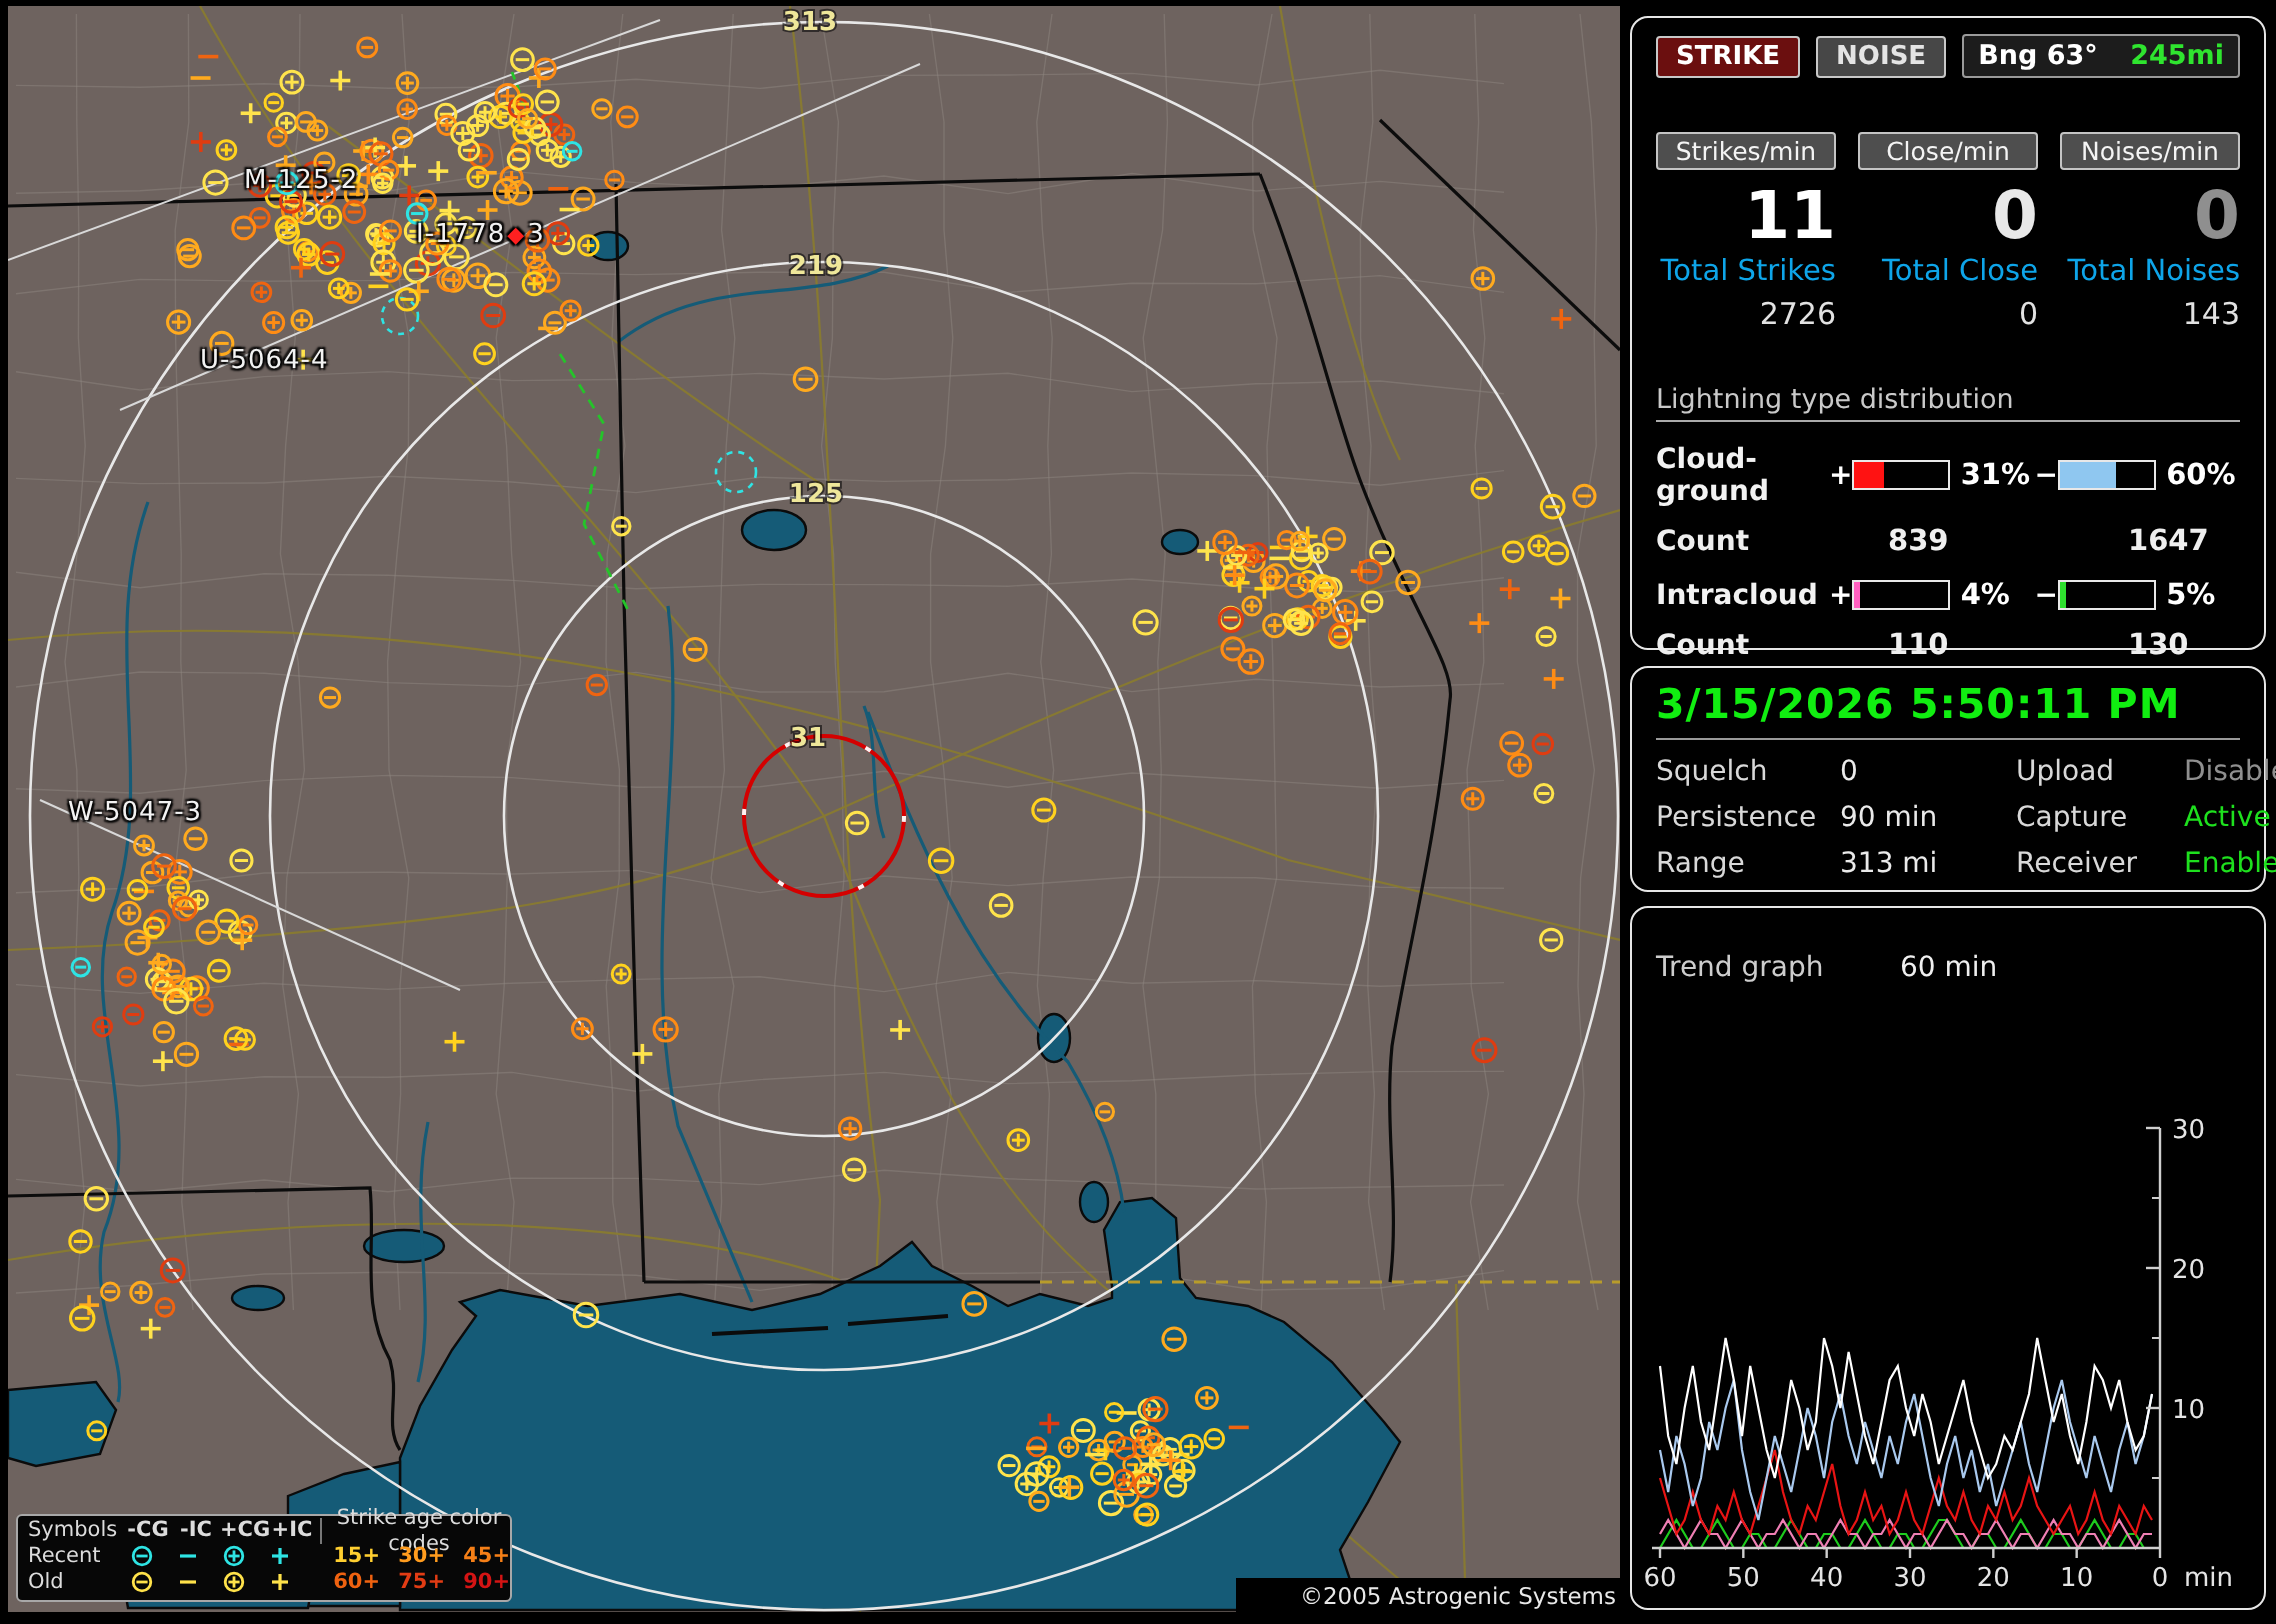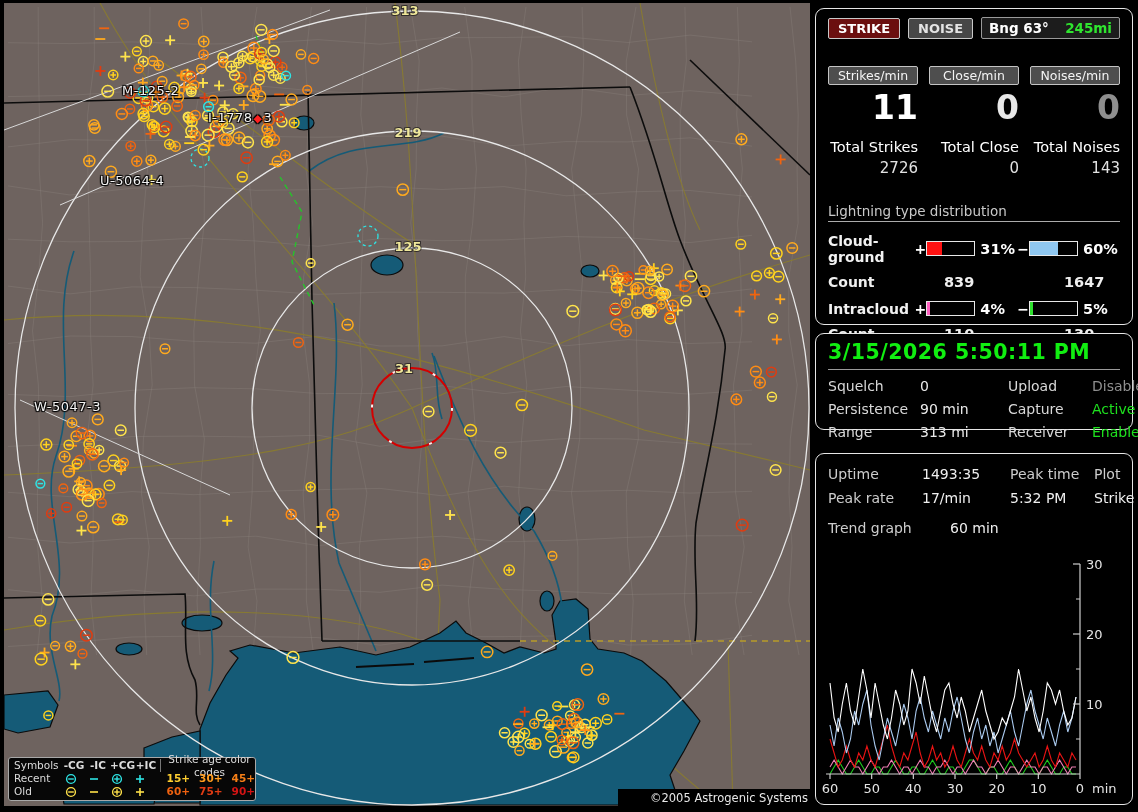--- a/index.html
+++ b/index.html
@@ -19,36 +19,36 @@
   .lg-row{display:flex;align-items:center;height:13px;line-height:13px;}
   .lg-c0{width:48px;}
   .lg-c{width:24px;text-align:center;font-weight:bold;}
   .lg-sep{border-left:1px solid #777;align-self:stretch;margin:0 3px 0 2px;}
   .lg-agehead{flex:1;text-align:center;}
   .lg-age{width:34px;text-align:right;font-weight:bold;}
   .lg-sym{display:inline-block;vertical-align:middle;}
   
   .panel-box{position:absolute;background:#000;border:1px solid #e6e6e6;border-radius:9px;box-sizing:border-box;}
   #box-stats{left:815px;top:8px;width:318px;height:317px;padding:8px 12px;}
-  #box-clock{left:815px;top:333px;width:318px;height:97px;padding:6px 12px;}
+  #box-clock{left:815px;top:333px;width:318px;height:113px;padding:6px 12px;}
   #box-trend{left:815px;top:453px;width:318px;height:352px;padding:8px 12px;}
   .btn-row{display:flex;align-items:center;}
   .tab-btn{font-size:13px;font-weight:bold;padding:2px 9px;border:1px solid #c8c8c8;border-radius:2px;margin-right:8px;cursor:pointer;}
   #strike-btn{background:#6b0f0f;color:#fff;}
   #noise-btn{background:#474747;color:#e4e4e4;}
   #bearing-badge{margin-left:auto;background:#1c1c1c;border:1px solid #9a9a9a;border-radius:2px;
       width:146px;display:flex;justify-content:space-between;padding:2px 7px;font-size:13.5px;font-weight:bold;}
   #bearing-badge .brg{color:#fff;}
   #bearing-badge .dist{color:#2fe52f;}
   .meters{display:flex;justify-content:space-between;margin-top:27px;}
   .meter{width:90px;text-align:right;}
   .meter-chip{display:block;background:#4e4e4e;border:1px solid #c4c4c4;border-radius:2px;color:#f4f4f4;
       font-size:12.5px;text-align:center;padding:1px 0;}
   .meter-val{font-size:33px;font-weight:bold;line-height:1.15;margin-top:4px;}
-  .meter-total-label{font-size:14.5px;color:#ffffff;margin-top:12px;white-space:nowrap;}
+  .meter-total-label{font-size:14.5px;color:#0ea5e9;margin-top:1px;white-space:nowrap;}
   .meter-total{font-size:15px;color:#e2e2e2;margin-top:4px;}
   #dist-title{margin-top:26px;font-size:13.5px;color:#c9c9c9;border-bottom:1px solid #ababab;padding-bottom:2px;}
   .dist-row{display:flex;align-items:center;margin-top:11px;font-weight:bold;}
   .dist-name{width:103px;font-size:14px;color:#f2f2f2;}
   .dist-sign{width:13px;font-size:14px;color:#fff;}
   .dist-bar{width:56px;height:13px;border:1px solid #e8e8e8;background:#000;margin-right:5px;}
   .dist-fill{display:block;height:100%;}
   .dist-pct{width:44px;font-size:14.5px;color:#fff;}
   .count-row{display:flex;margin-top:9px;font-weight:bold;font-size:14.5px;color:#efefef;}
   .count-label{width:116px;font-size:14px;}
@@ -1093,30 +1093,20 @@
     <span class="lbl">Capture</span>
     <span class="val" style="color: rgb(30, 224, 30);">Active</span>
     <span class="lbl">Range</span>
     <span class="val">313 mi</span>
     <span class="lbl">Receiver</span>
     <span class="val" style="color: rgb(30, 224, 30);">Enabled</span>
   </div>
 </div>
 
 <div id="box-trend" class="panel-box">
-  <div class="up-grid">
-    <span class="lbl">Uptime</span>
-    <span class="val">1493:35</span>
-    <span class="lbl">Peak time</span>
-    <span class="lbl">Plot</span>
-    <span class="lbl">Peak rate</span>
-    <span class="val">17/min</span>
-    <span class="val">5:32 PM</span>
-    <span class="val">Strike</span>
-  </div>
   <div class="trend-row">
     <span class="lbl">Trend graph</span>
     <span class="val">60 min</span>
   </div>
   <svg id="trend-svg" width="304" height="256" viewBox="0 0 304 256">
       <polyline points="8.0,236.0 12.1,229.0 16.2,222.0 20.3,229.0 24.4,236.0 28.5,236.0 32.6,229.0 36.7,222.0 40.8,229.0 44.9,236.0 49.0,236.0 53.1,229.0 57.2,229.0 61.3,236.0 65.4,236.0 69.5,229.0 73.6,222.0 77.7,229.0 81.8,236.0 85.9,236.0 90.0,229.0 94.1,229.0 98.2,236.0 102.3,236.0 106.4,229.0 110.5,222.0 114.6,229.0 118.7,236.0 122.8,236.0 126.9,229.0 131.0,229.0 135.1,236.0 139.2,236.0 143.3,229.0 147.4,222.0 151.5,222.0 155.6,229.0 159.7,236.0 163.8,236.0 167.9,229.0 172.0,229.0 176.1,236.0 180.2,236.0 184.3,229.0 188.4,222.0 192.5,229.0 196.6,236.0 200.7,236.0 204.8,229.0 208.9,229.0 213.0,236.0 217.1,236.0 221.2,229.0 225.3,222.0 229.4,229.0 233.5,236.0 237.6,236.0 241.7,229.0 245.8,229.0 249.9,236.0 254.0,236.0" fill="none" stroke="#1ecb1e" stroke-width="1.1"></polyline>
       <polyline points="8.0,229.0 12.1,222.0 16.2,229.0 20.3,236.0 24.4,229.0 28.5,222.0 32.6,229.0 36.7,229.0 40.8,236.0 44.9,229.0 49.0,222.0 53.1,229.0 57.2,236.0 61.3,229.0 65.4,229.0 69.5,222.0 73.6,229.0 77.7,236.0 81.8,229.0 85.9,229.0 90.0,236.0 94.1,229.0 98.2,222.0 102.3,229.0 106.4,229.0 110.5,236.0 114.6,229.0 118.7,229.0 122.8,222.0 126.9,229.0 131.0,236.0 135.1,229.0 139.2,229.0 143.3,236.0 147.4,229.0 151.5,222.0 155.6,229.0 159.7,229.0 163.8,236.0 167.9,229.0 172.0,229.0 176.1,222.0 180.2,229.0 184.3,236.0 188.4,229.0 192.5,229.0 196.6,236.0 200.7,229.0 204.8,222.0 208.9,229.0 213.0,229.0 217.1,236.0 221.2,229.0 225.3,229.0 229.4,236.0 233.5,229.0 237.6,222.0 241.7,229.0 245.8,236.0 249.9,229.0 254.0,229.0" fill="none" stroke="#ef7fb4" stroke-width="1.1"></polyline>
       <polyline points="8.0,201.0 12.1,215.0 16.2,229.0 20.3,222.0 24.4,208.0 28.5,222.0 32.6,229.0 36.7,215.0 40.8,222.0 44.9,208.0 49.0,222.0 53.1,229.0 57.2,215.0 61.3,201.0 65.4,187.0 69.5,208.0 73.6,222.0 77.7,229.0 81.8,215.0 85.9,222.0 90.0,208.0 94.1,194.0 98.2,215.0 102.3,229.0 106.4,222.0 110.5,208.0 114.6,222.0 118.7,215.0 122.8,229.0 126.9,222.0 131.0,208.0 135.1,222.0 139.2,229.0 143.3,215.0 147.4,201.0 151.5,215.0 155.6,222.0 159.7,208.0 163.8,222.0 167.9,229.0 172.0,215.0 176.1,222.0 180.2,208.0 184.3,222.0 188.4,215.0 192.5,201.0 196.6,215.0 200.7,222.0 204.8,229.0 208.9,222.0 213.0,215.0 217.1,229.0 221.2,222.0 225.3,208.0 229.4,222.0 233.5,229.0 237.6,215.0 241.7,222.0 245.8,229.0 249.9,215.0 254.0,222.0" fill="none" stroke="#e81414" stroke-width="1.1"></polyline>
       <polyline points="8.0,187.0 12.1,208.0 16.2,180.0 20.3,194.0 24.4,215.0 28.5,201.0 32.6,173.0 36.7,187.0 40.8,166.0 44.9,152.0 49.0,187.0 53.1,208.0 57.2,222.0 61.3,201.0 65.4,180.0 69.5,194.0 73.6,208.0 77.7,187.0 81.8,166.0 85.9,180.0 90.0,201.0 94.1,173.0 98.2,159.0 102.3,180.0 106.4,194.0 110.5,173.0 114.6,187.0 118.7,201.0 122.8,180.0 126.9,194.0 131.0,173.0 135.1,159.0 139.2,180.0 143.3,201.0 147.4,215.0 151.5,194.0 155.6,180.0 159.7,201.0 163.8,187.0 167.9,208.0 172.0,194.0 176.1,215.0 180.2,201.0 184.3,187.0 188.4,173.0 192.5,194.0 196.6,208.0 200.7,187.0 204.8,166.0 208.9,152.0 213.0,173.0 217.1,187.0 221.2,201.0 225.3,180.0 229.4,194.0 233.5,208.0 237.6,187.0 241.7,173.0 245.8,194.0 249.9,180.0 254.0,159.0" fill="none" stroke="#a9c9ee" stroke-width="1.1"></polyline>
       <polyline points="8.0,145.0 12.1,180.0 16.2,194.0 20.3,166.0 24.4,145.0 28.5,173.0 32.6,187.0 36.7,159.0 40.8,131.0 44.9,152.0 49.0,180.0 53.1,145.0 57.2,166.0 61.3,187.0 65.4,201.0 69.5,180.0 73.6,152.0 77.7,166.0 81.8,187.0 85.9,173.0 90.0,131.0 94.1,145.0 98.2,166.0 102.3,138.0 106.4,159.0 110.5,180.0 114.6,194.0 118.7,173.0 122.8,152.0 126.9,145.0 131.0,166.0 135.1,180.0 139.2,159.0 143.3,173.0 147.4,194.0 151.5,180.0 155.6,166.0 159.7,152.0 163.8,173.0 167.9,187.0 172.0,201.0 176.1,194.0 180.2,180.0 184.3,187.0 188.4,173.0 192.5,159.0 196.6,131.0 200.7,152.0 204.8,173.0 208.9,159.0 213.0,180.0 217.1,194.0 221.2,173.0 225.3,145.0 229.4,152.0 233.5,166.0 237.6,152.0 241.7,173.0 245.8,187.0 249.9,180.0 254.0,159.0" fill="none" stroke="#ffffff" stroke-width="1.1"></polyline>

